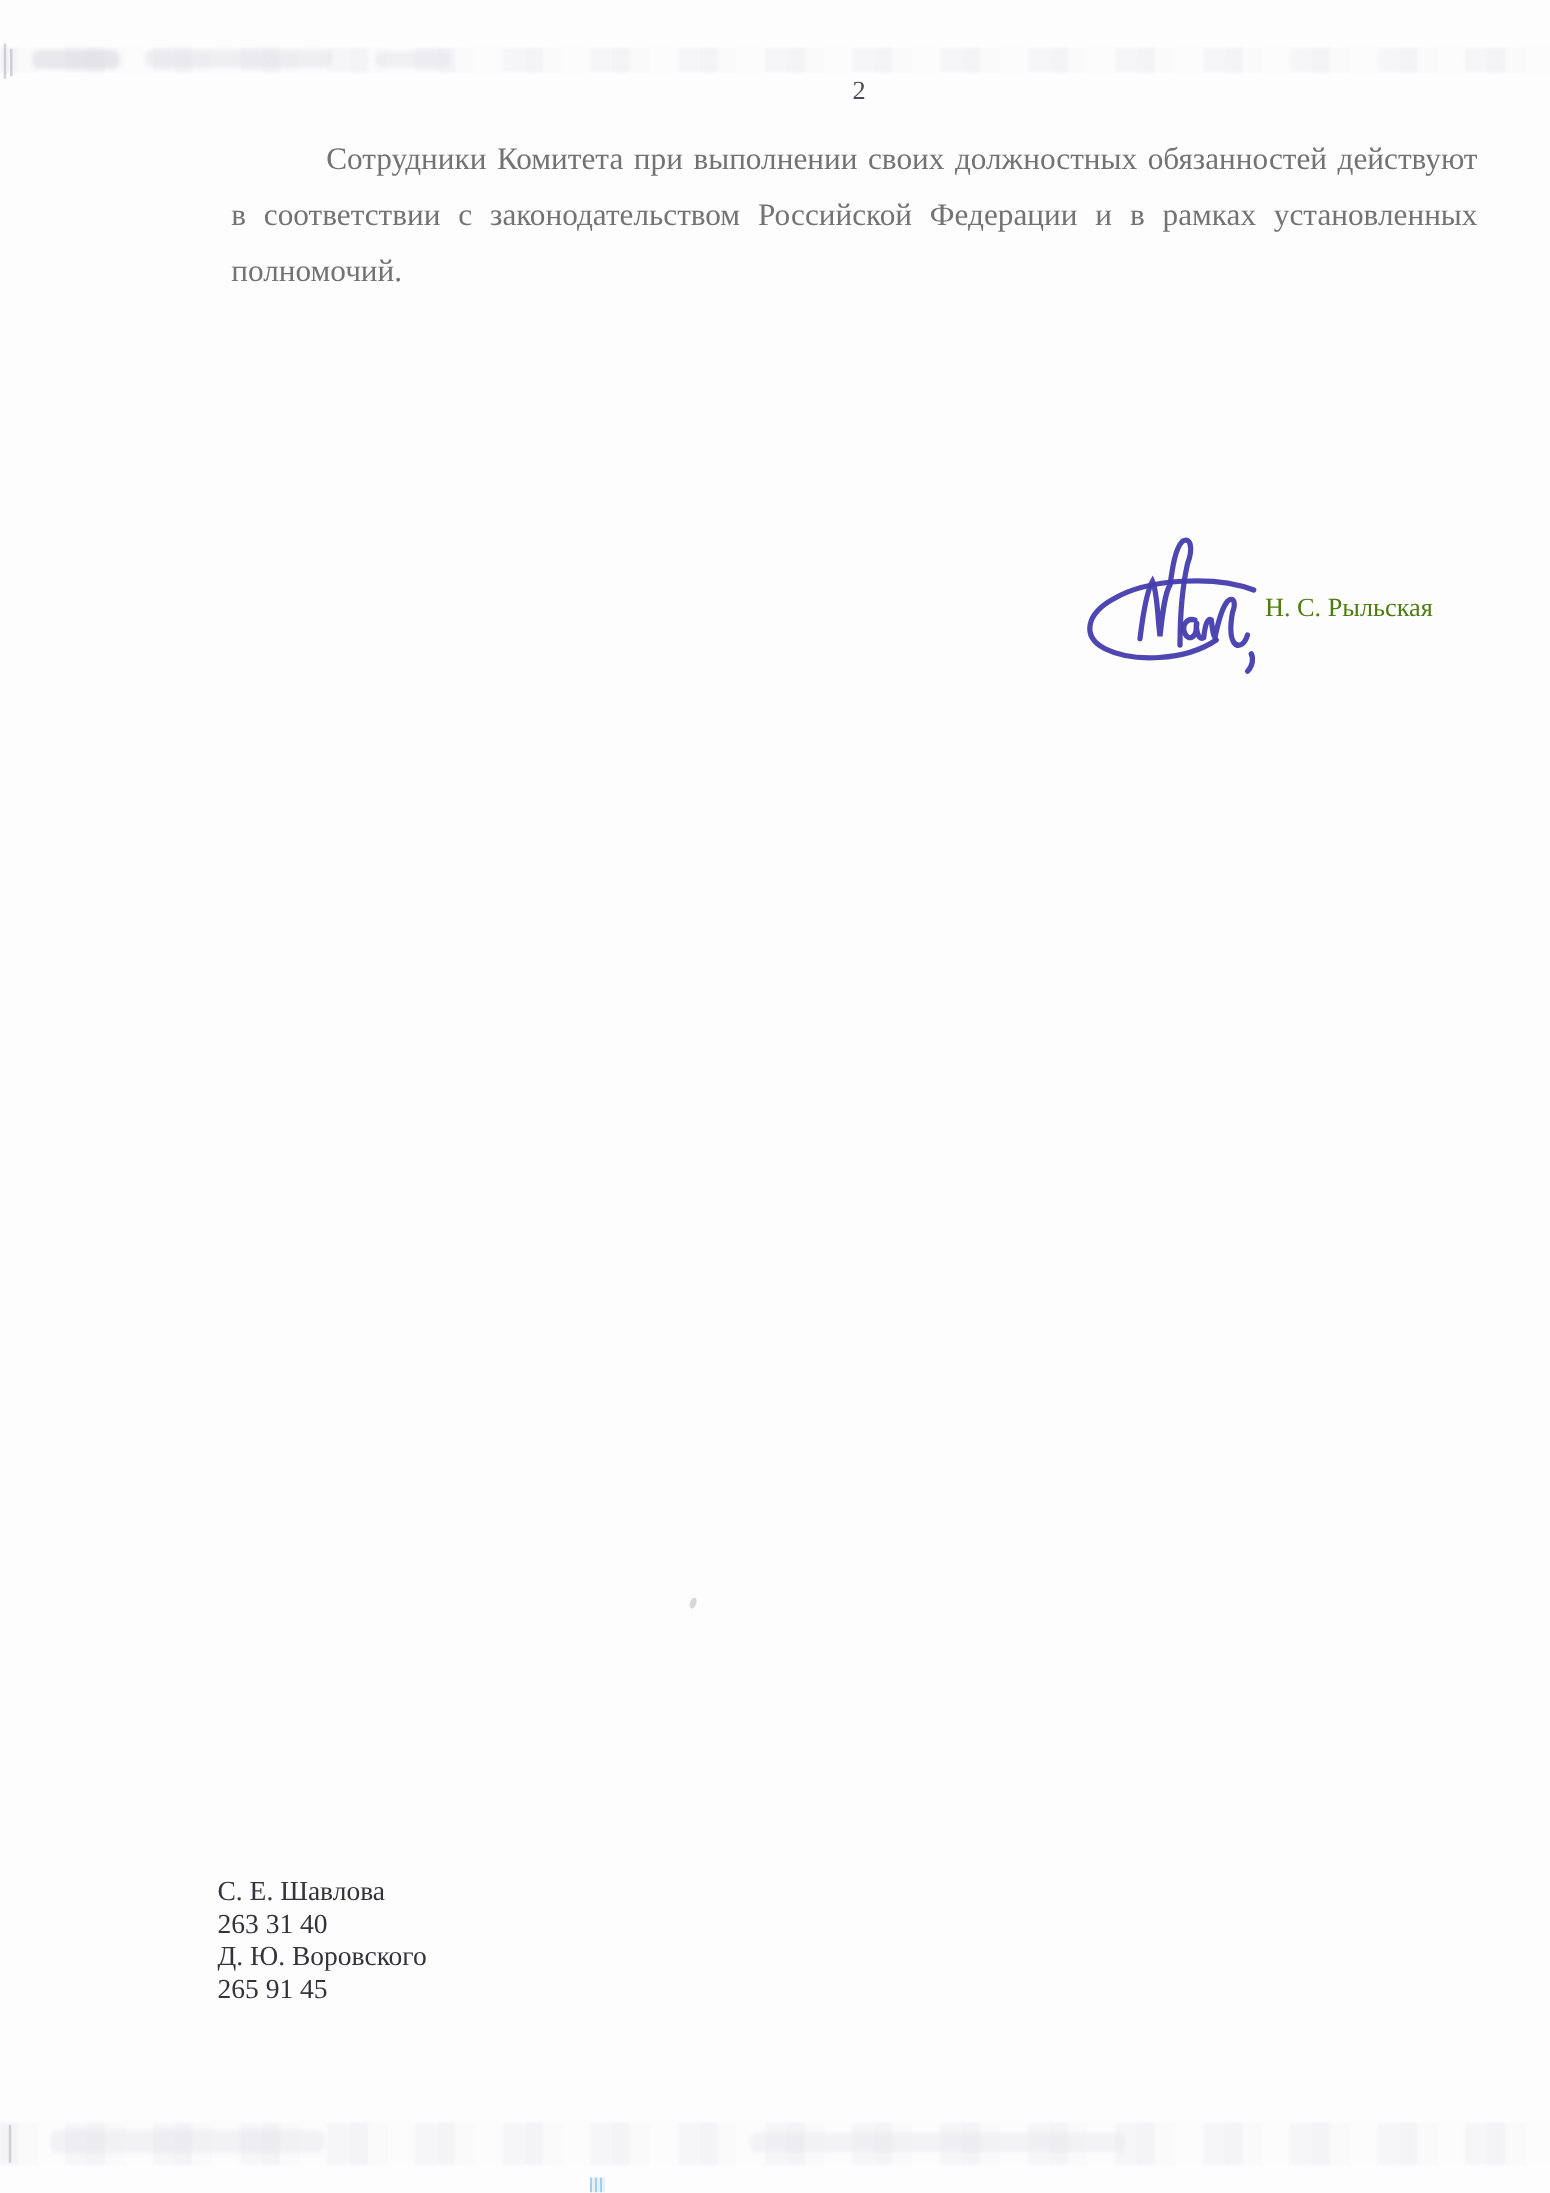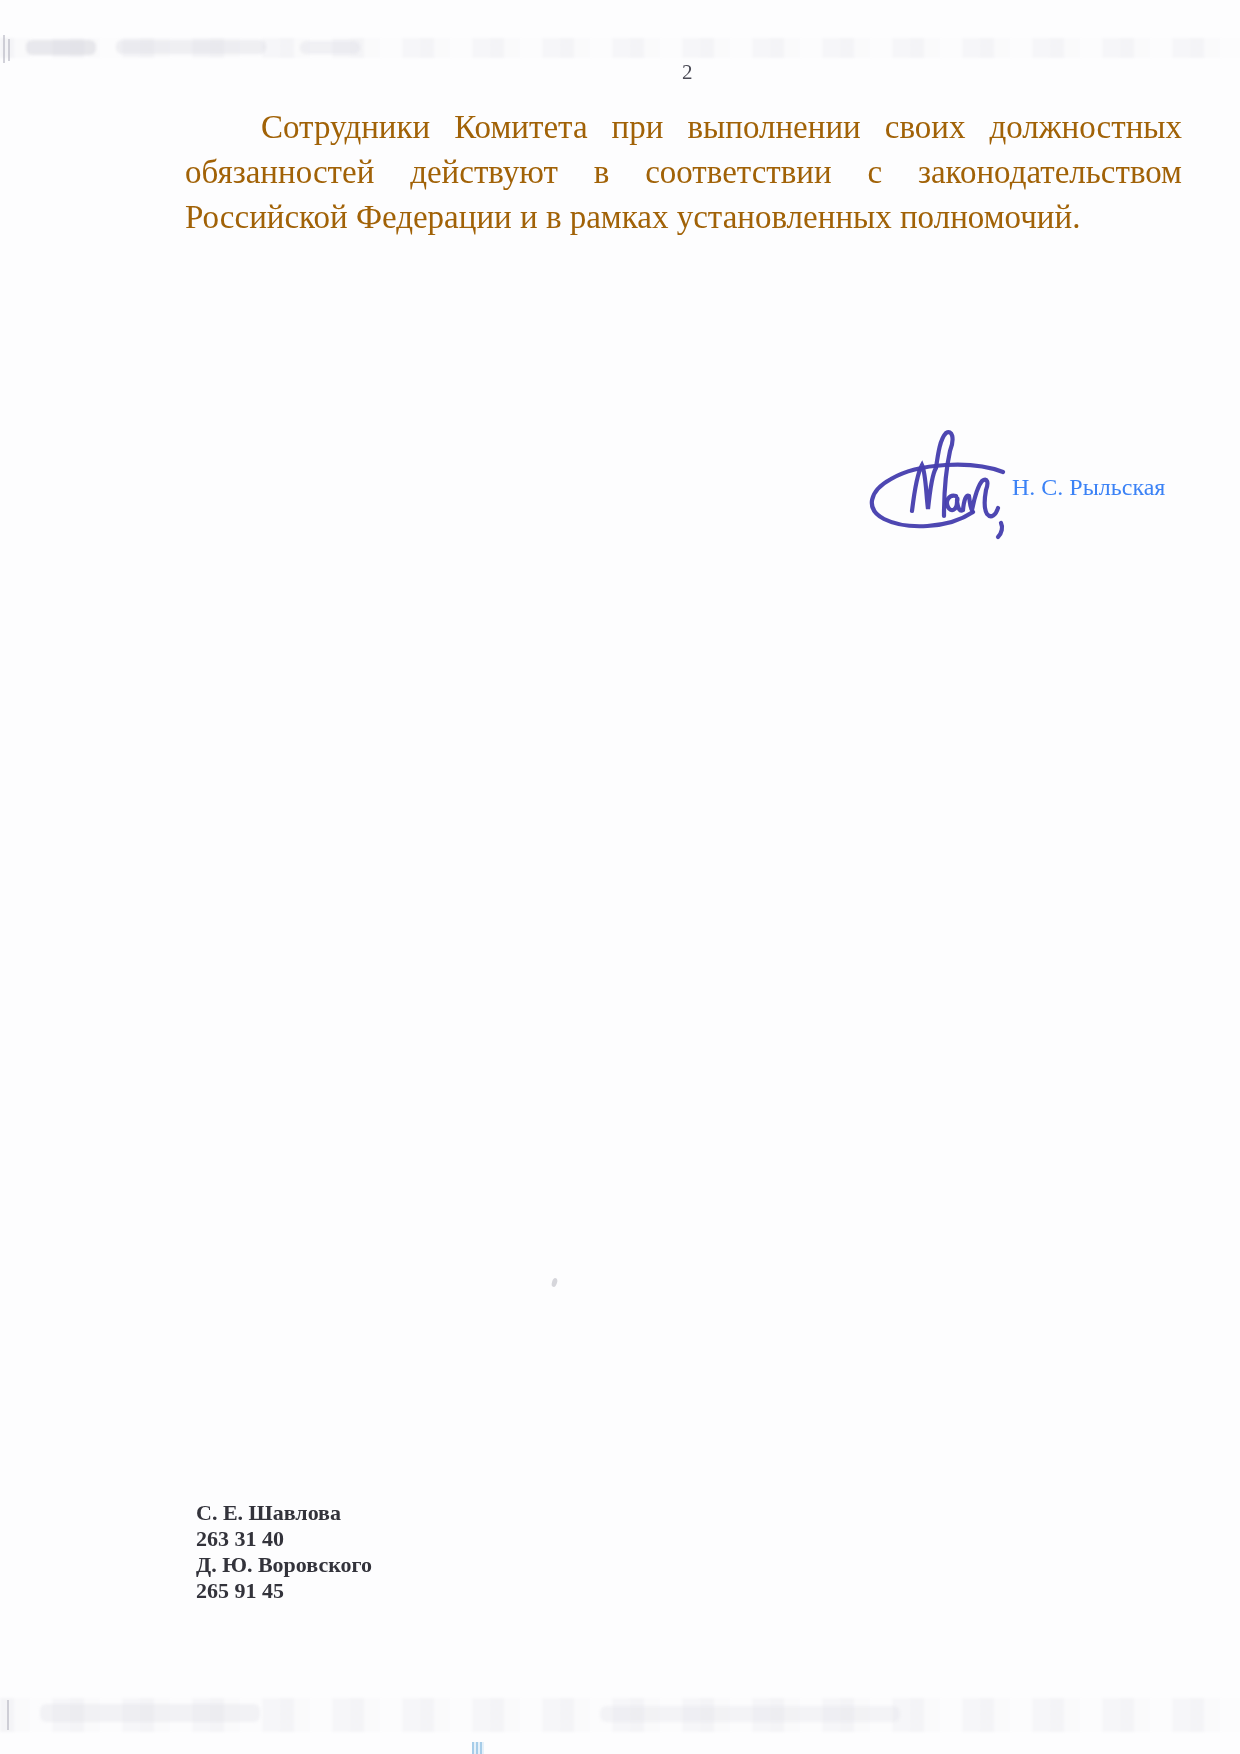--- a/index.html
+++ b/index.html
@@ -22,24 +22,24 @@
     left: 682px;
     font-size: 21px;
     color: #4a4a55;
   }
   
   .doc-body {
     position: absolute;
     top: 105px;
     left: 185px;
     width: 997px;
-    font-size: 33px;
+    font-size: 25px;
     line-height: 45px;
     text-align: justify;
-    color: #a16207;
+    color: #737373;
   }
   .doc-body p {
     margin: 0;
     text-indent: 76px;
   }
   
   .signature-wrap {
     position: absolute;
     top: 424px;
     left: 860px;
@@ -48,33 +48,32 @@
   }
   .signature-ink {
     position: absolute;
     top: 0;
     left: 0;
   }
   .signature-name {
     position: absolute;
     top: 50px;
     left: 152px;
-    font-size: 24px;
+    font-size: 21px;
     white-space: nowrap;
-    color: #3b82f6;
+    color: #4d7c0f;
   }
   
   .contacts {
     position: absolute;
     top: 1500px;
-    left: 196px;
+    left: 174px;
     font-size: 22px;
     line-height: 26px;
     color: #33333b;
-    font-weight: bold;
   }
   
   .band {
     position: absolute;
     left: 0;
     width: 1240px;
     pointer-events: none;
     background:
       repeating-linear-gradient(90deg,
         rgba(205,205,215,0.18) 0 14px,

